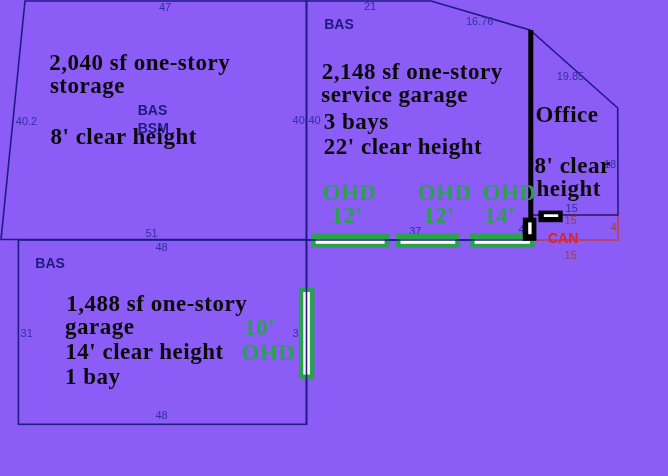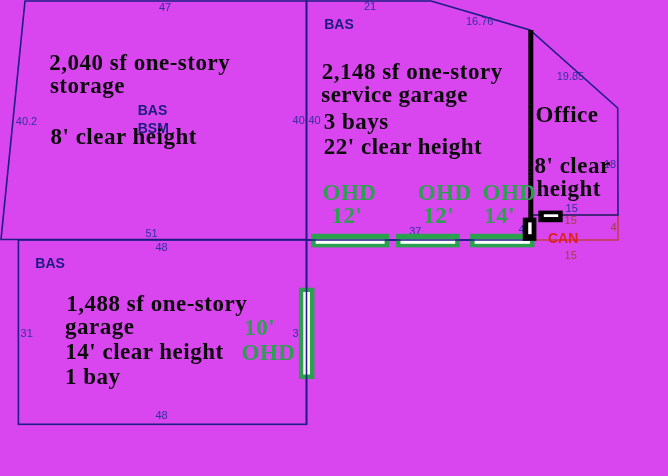--- a/index.html
+++ b/index.html
@@ -1,16 +1,16 @@
 <!DOCTYPE html>
 <html><head>
 <meta charset="utf-8">
 <style>
   html,body{margin:0;padding:0;background:#ffffff;}
-  #wrap{position:relative;width:668px;height:476px;overflow:hidden;background:#d946ef;}
+  #wrap{position:relative;width:668px;height:476px;overflow:hidden;background:#8b5cf6;}
   svg{position:absolute;left:0;top:0;}
   text{white-space:pre;}
   .big{font-family:"Liberation Serif",serif;font-weight:bold;font-size:23px;fill:#0a0a0a;letter-spacing:0.5px;}
   .grn{font-family:"Liberation Serif",serif;font-weight:bold;font-size:23px;fill:#2ba04e;letter-spacing:0.5px;}
   .bas{font-family:"Liberation Sans",sans-serif;font-weight:bold;font-size:14px;fill:#1b1b7e;}
   .dim{font-family:"Liberation Sans",sans-serif;font-size:11px;fill:#31319c;}
   .dimr{font-family:"Liberation Sans",sans-serif;font-size:11px;fill:#a04040;}
   .can{font-family:"Liberation Sans",sans-serif;font-weight:bold;font-size:14px;fill:#dd2222;}
 </style>
 </head>

